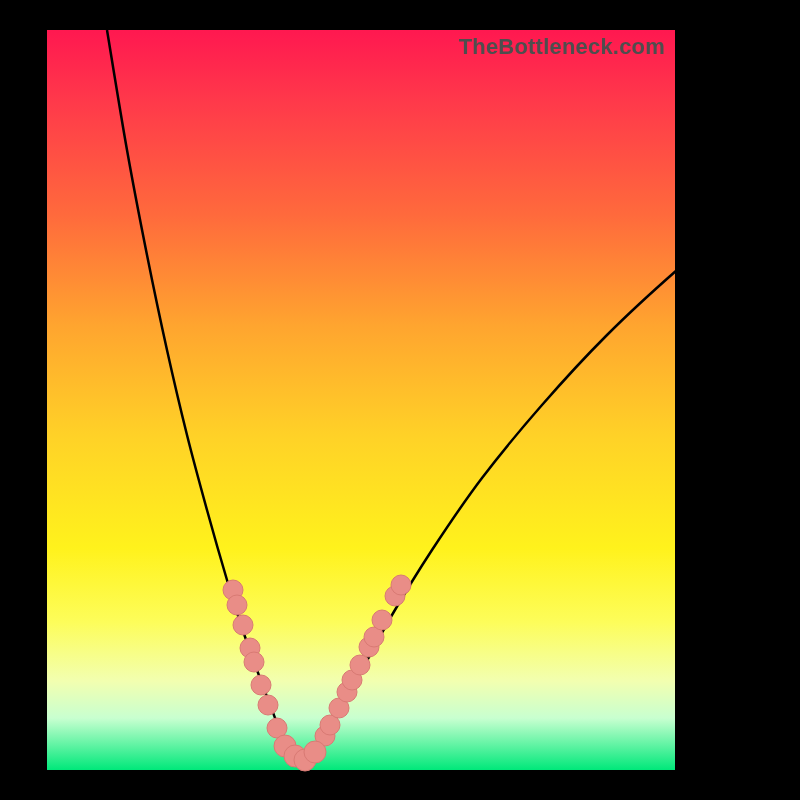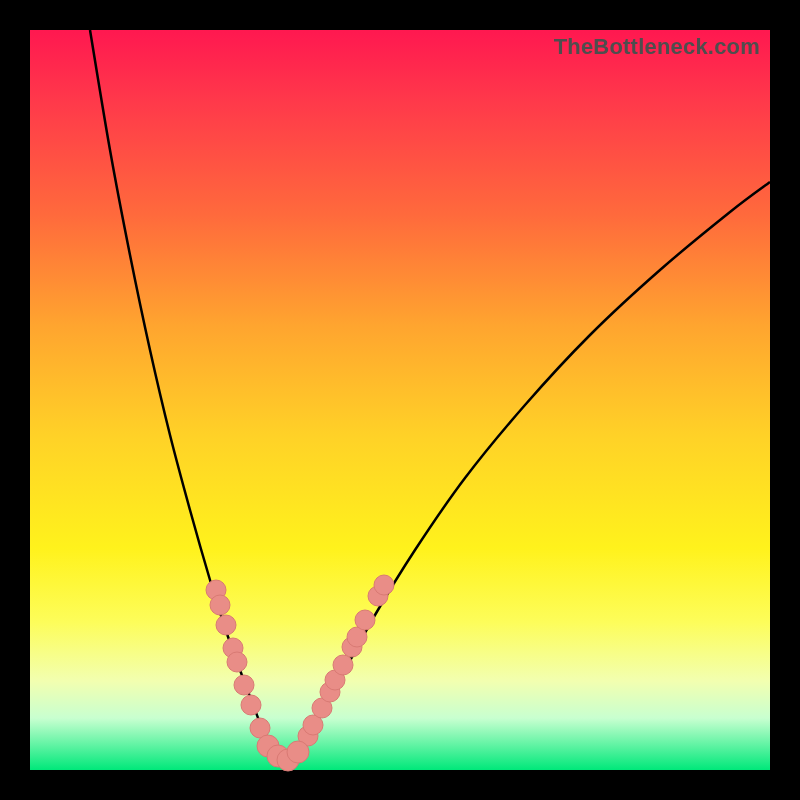--- a/index.html
+++ b/index.html
@@ -5,22 +5,22 @@
   * { margin: 0; padding: 0; box-sizing: border-box; }
   html, body { width: 800px; height: 800px; overflow: hidden; background: #000; }
   .frame {
     position: absolute;
     left: 0; top: 0;
     width: 800px; height: 800px;
     background: #000;
   }
   .plot {
     position: absolute;
-    left: 30px; top: 30px;
-    width: 740px; height: 740px;
+    left: 47px; top: 30px;
+    width: 628px; height: 740px;
     background: linear-gradient(to bottom,
       #ff1850 0%,
       #ff3a4a 10%,
       #ff6a3c 25%,
       #ffa52f 40%,
       #ffd227 55%,
       #fff21c 70%,
       #fdfd5a 80%,
       #f2ffb0 88%,
       #c8ffd0 93%,

